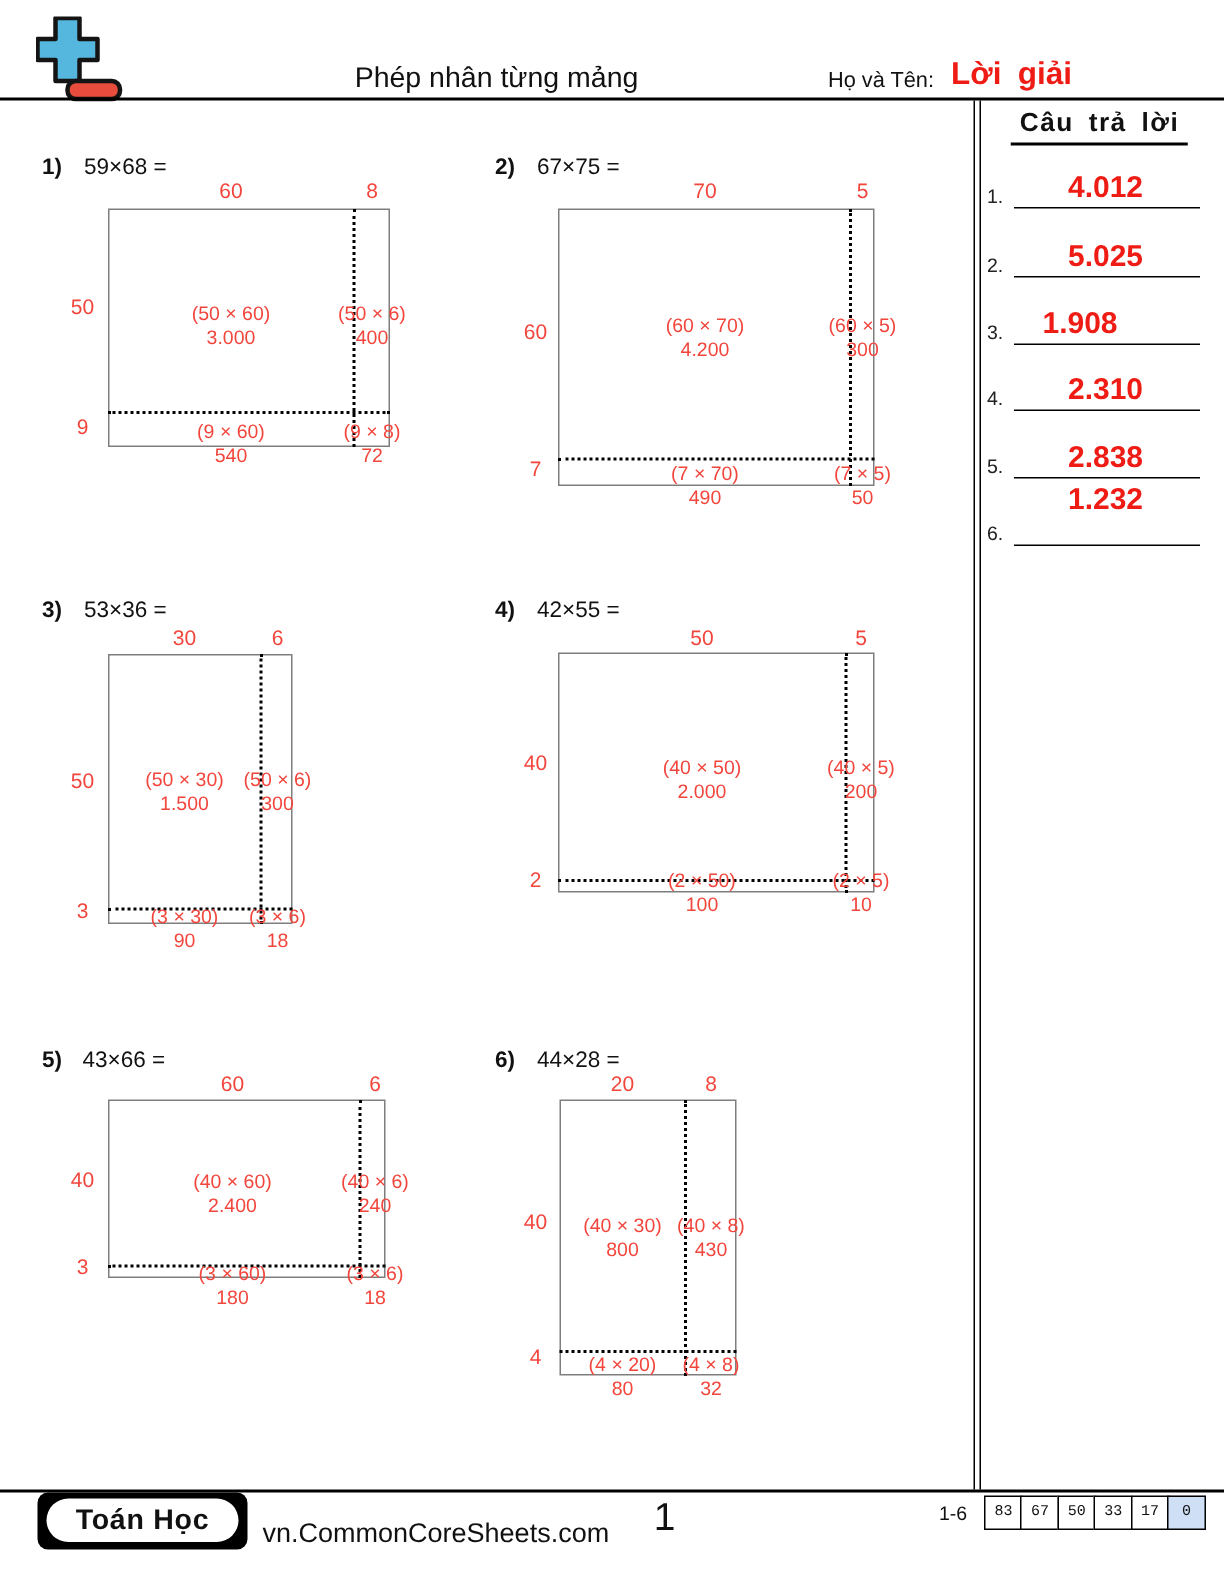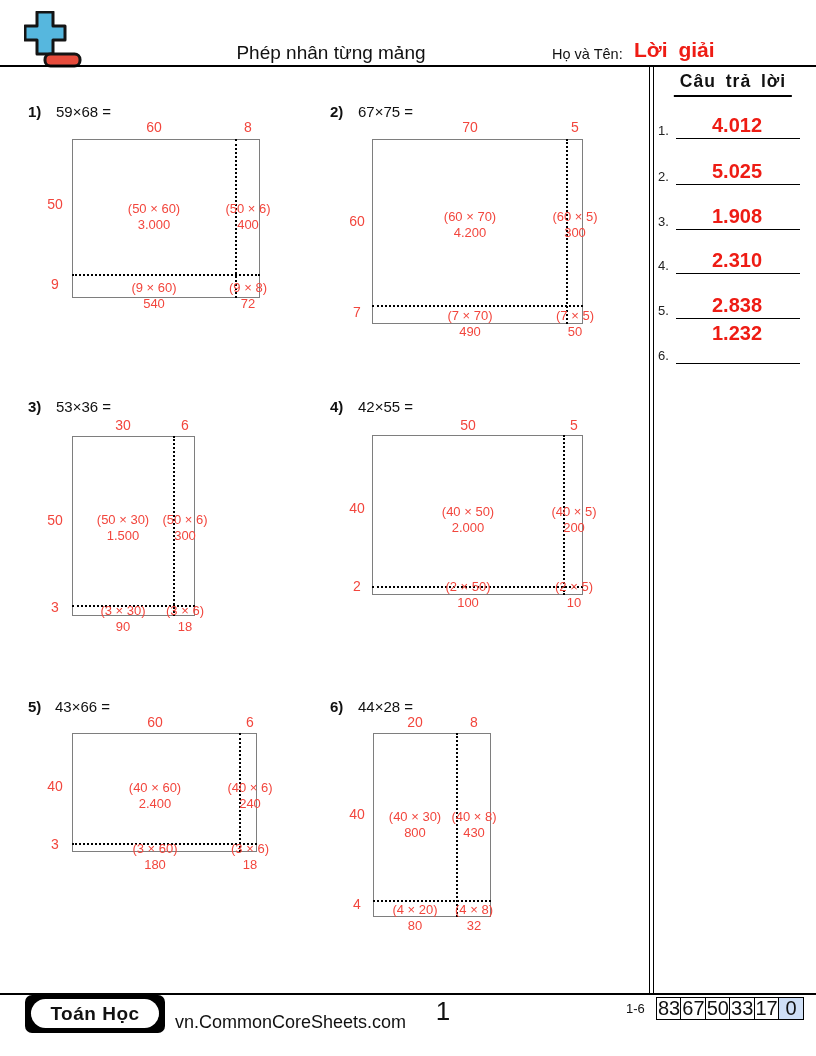--- a/index.html
+++ b/index.html
@@ -42,21 +42,21 @@
   .footer-line { left:0; top:993px; width:816px; height:1.6px; background:#000; }
   .badge { left:25px; top:995px; width:140px; height:38px; background:#000; border-radius:7px; }
   .badge-pill { position:absolute; left:6px; right:6px; top:4px; bottom:5px; background:#fff;
                 border-radius:16px; display:flex; align-items:center; justify-content:center;
                 font-size:19px; font-weight:bold; letter-spacing:0.5px; }
   .website { font-size:18px; white-space:nowrap; }
   .pageno { font-size:26px; }
   .range { font-size:13px; }
   .scores { left:656px; top:997px; display:flex; }
   .scorebox { width:26px; height:23px; border:1.6px solid #000; margin-left:-1.6px;
-              display:flex; align-items:center; justify-content:center; font-size:20px; background:#fff; }
+              display:flex; align-items:center; justify-content:center; font-size:10px; background:#fff;font-family:Liberation Mono, monospace; }
   .scorebox:first-child { margin-left:0; }
   .scorebox.hl { background:#cfdff6; }
 </style>
 </head>
 <body>
 
 <div class="page">
 
   
   <svg class="abs" style="left:24px;top:11px" width="58" height="58" viewBox="0 0 58 58">
@@ -74,21 +74,21 @@
 
   <span class="abs ans-num" style="left:658px;top:123px">1.</span>
   <span class="abs cx ans-val" style="left:737px;top:114px">4.012</span>
   <div class="abs ans-line" style="top:138px"></div>
 
   <span class="abs ans-num" style="left:658px;top:169px">2.</span>
   <span class="abs cx ans-val" style="left:737px;top:160px">5.025</span>
   <div class="abs ans-line" style="top:184px"></div>
 
   <span class="abs ans-num" style="left:658px;top:214px">3.</span>
-  <span class="abs cx ans-val" style="left:737px;top:205px">1.908</span>
+  <span class="abs cx ans-val" style="left:720px;top:205px">1.908</span>
   <div class="abs ans-line" style="top:229px"></div>
 
   <span class="abs ans-num" style="left:658px;top:258px">4.</span>
   <span class="abs cx ans-val" style="left:737px;top:249px">2.310</span>
   <div class="abs ans-line" style="top:273px"></div>
 
   <span class="abs ans-num" style="left:658px;top:303px">5.</span>
   <span class="abs cx ans-val" style="left:737px;top:294px">2.838</span>
   <div class="abs ans-line" style="top:318px"></div>
 

